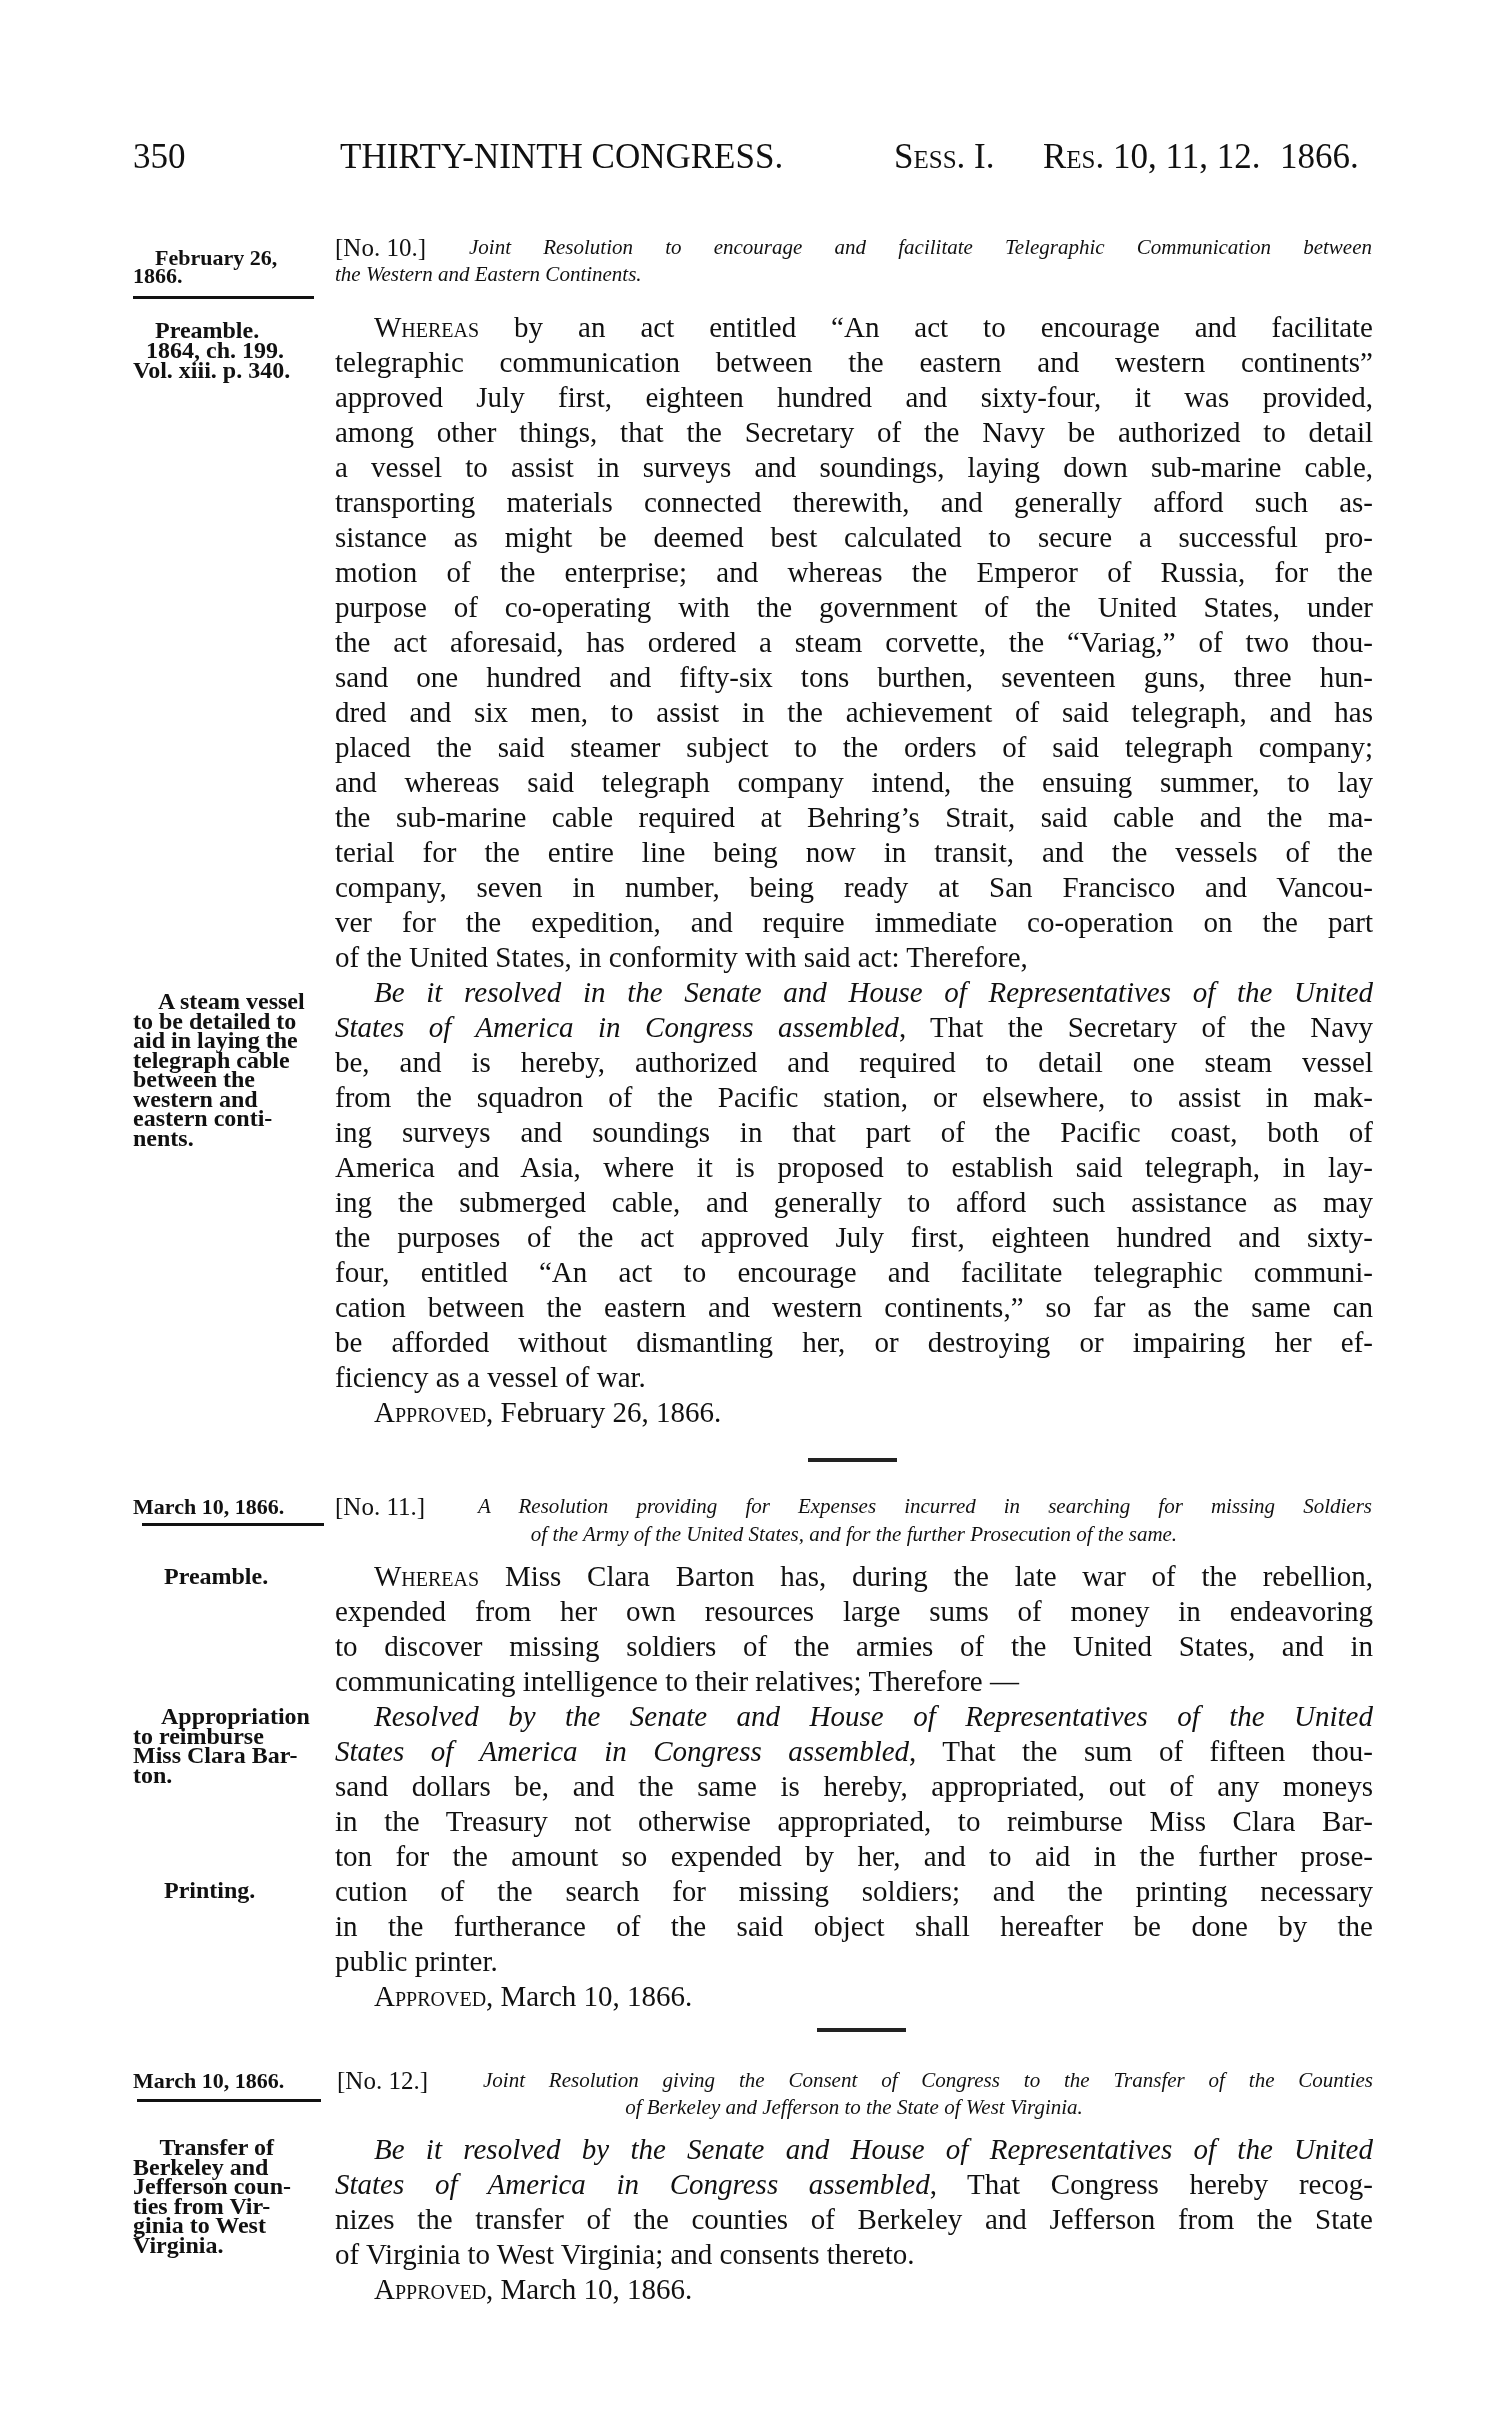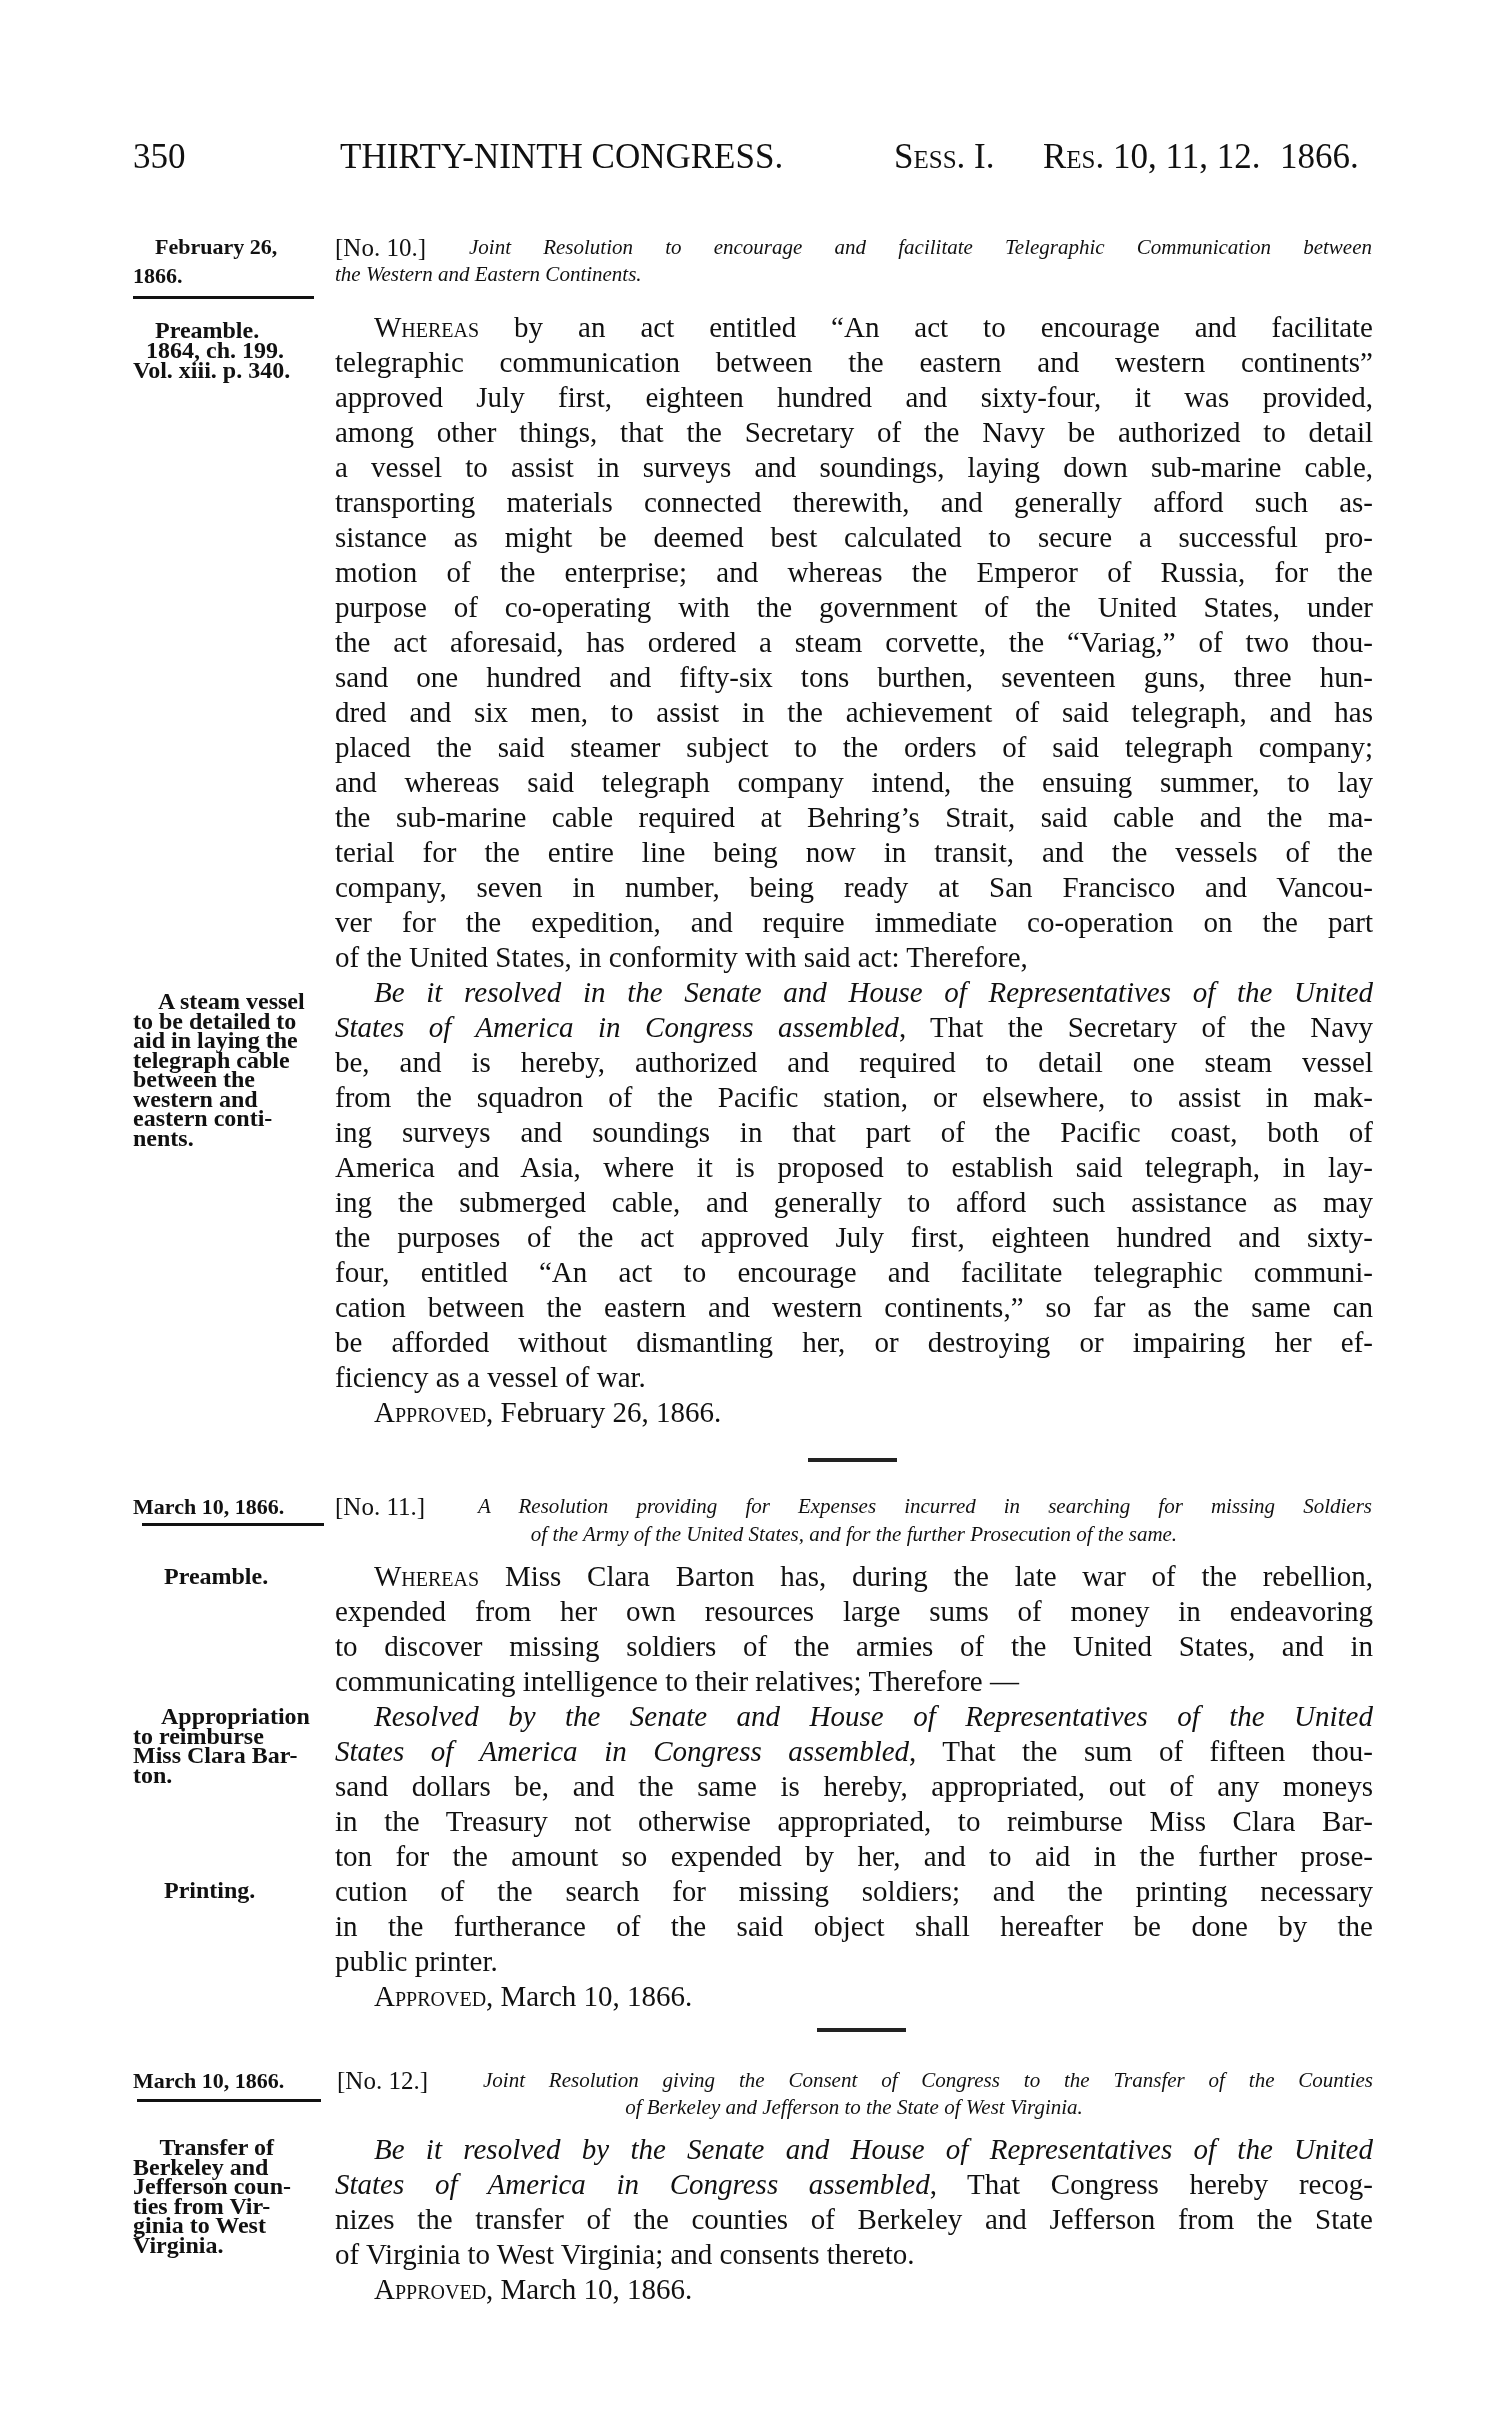--- a/index.html
+++ b/index.html
@@ -23,21 +23,21 @@
 </head>
 <body>
 
 <div class="abs hdr" style="left:133px;">350</div>
 <div class="abs hdr" style="left:340px;">THIRTY-NINTH CONGRESS.</div>
 <div class="abs hdr sc" style="left:894px;">Sess. I.</div>
 <div class="abs hdr sc" style="left:1043px;">Res. 10, 11, 12.</div>
 <div class="abs hdr" style="left:1280px;">1866.</div>
 
 <section>
-  <div class="abs mdate" style="left:155px; top:233px;">February 26,</div>
+  <div class="abs mdate" style="left:155px; top:244px;">February 26,</div>
   <div class="abs mdate" style="left:133px; top:262px;">1866.</div>
   <div class="rule" style="left:133px; top:296px; width:181px;"></div>
   <div class="abs resno" style="left:335px; top:234px;">[No. 10.]</div>
   <div class="abs title" style="left:469px; top:234px; width:903px; text-align:justify; text-align-last:justify;">Joint Resolution to encourage and facilitate Telegraphic Communication between</div>
   <div class="abs title" style="left:335px; top:261px; width:1038px; ">the Western and Eastern Continents.</div>
 
   <div class="abs note" style="left:155px; top:321px;">Preamble.</div>
   <div class="abs note" style="left:146px; top:341px;">1864, ch. 199.</div>
   <div class="abs note" style="left:133px; top:361px;">Vol. xiii. p. 340.</div>
 

